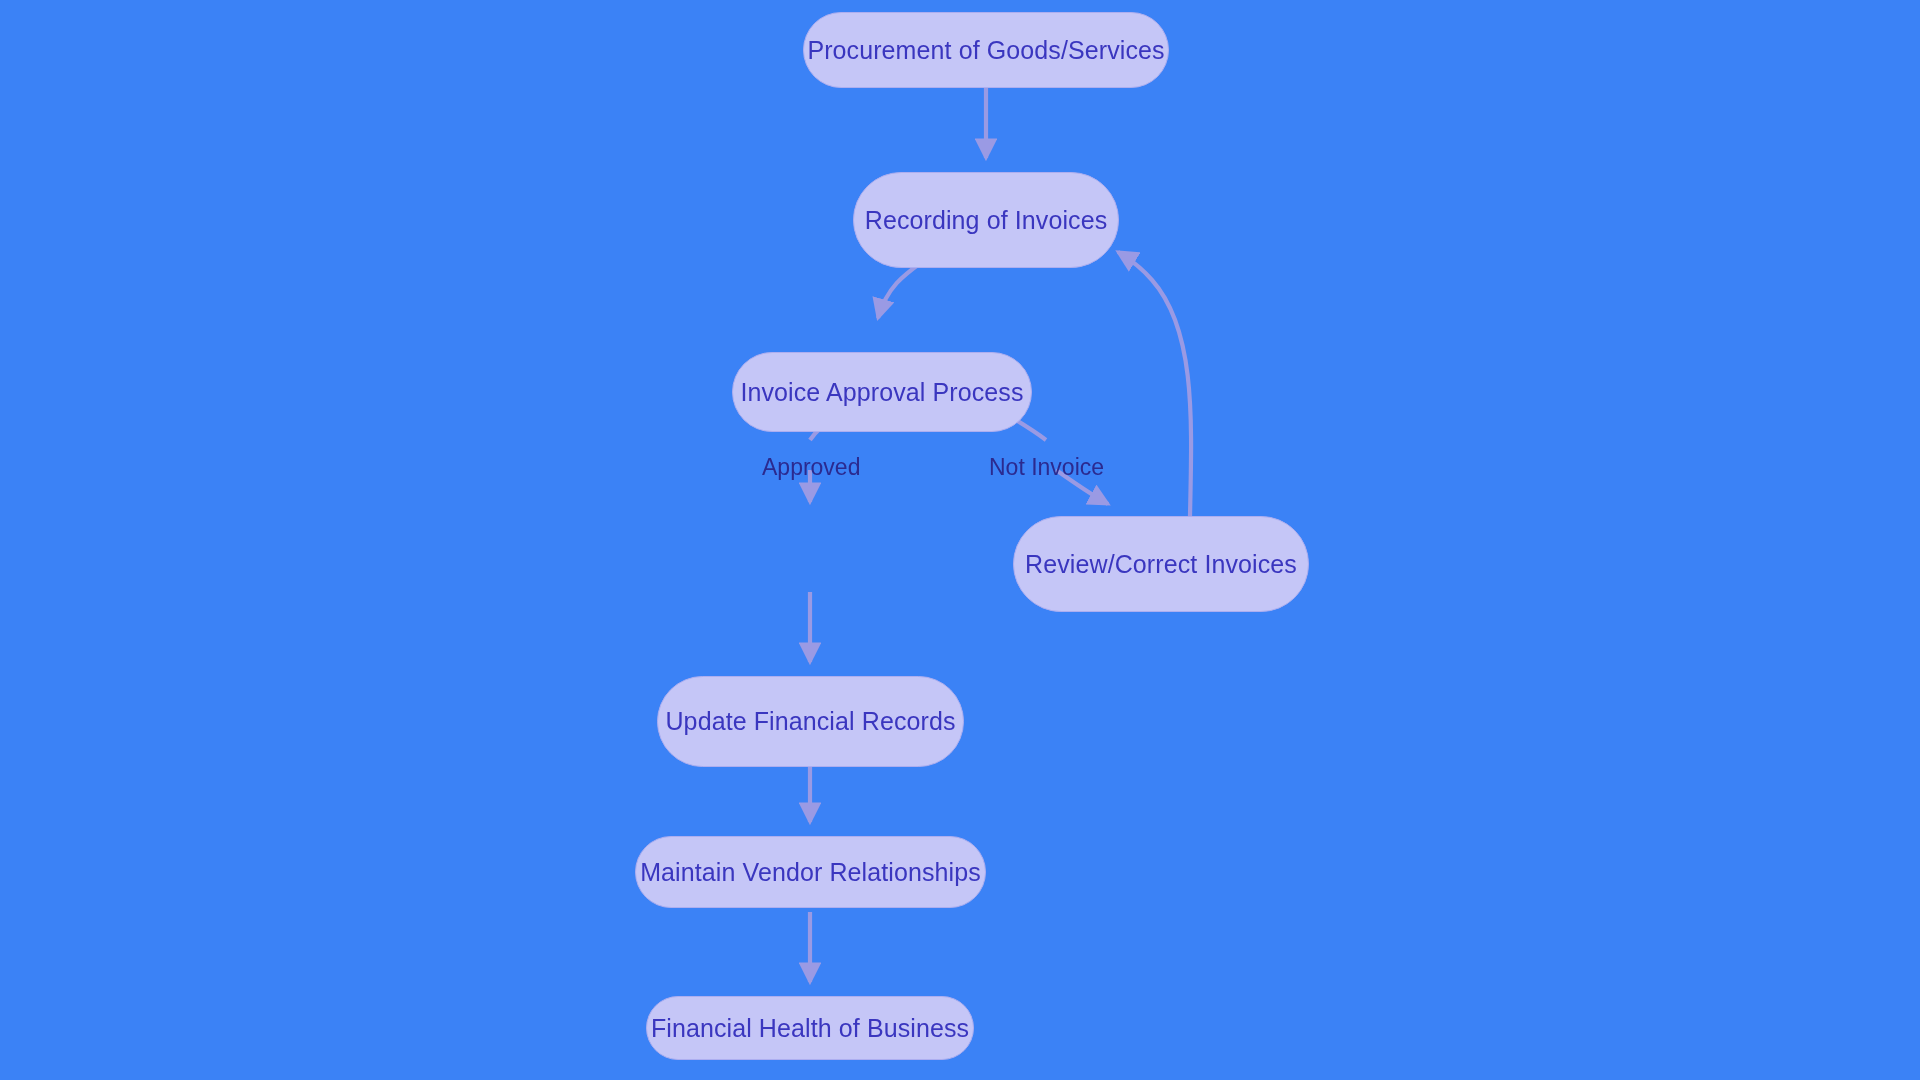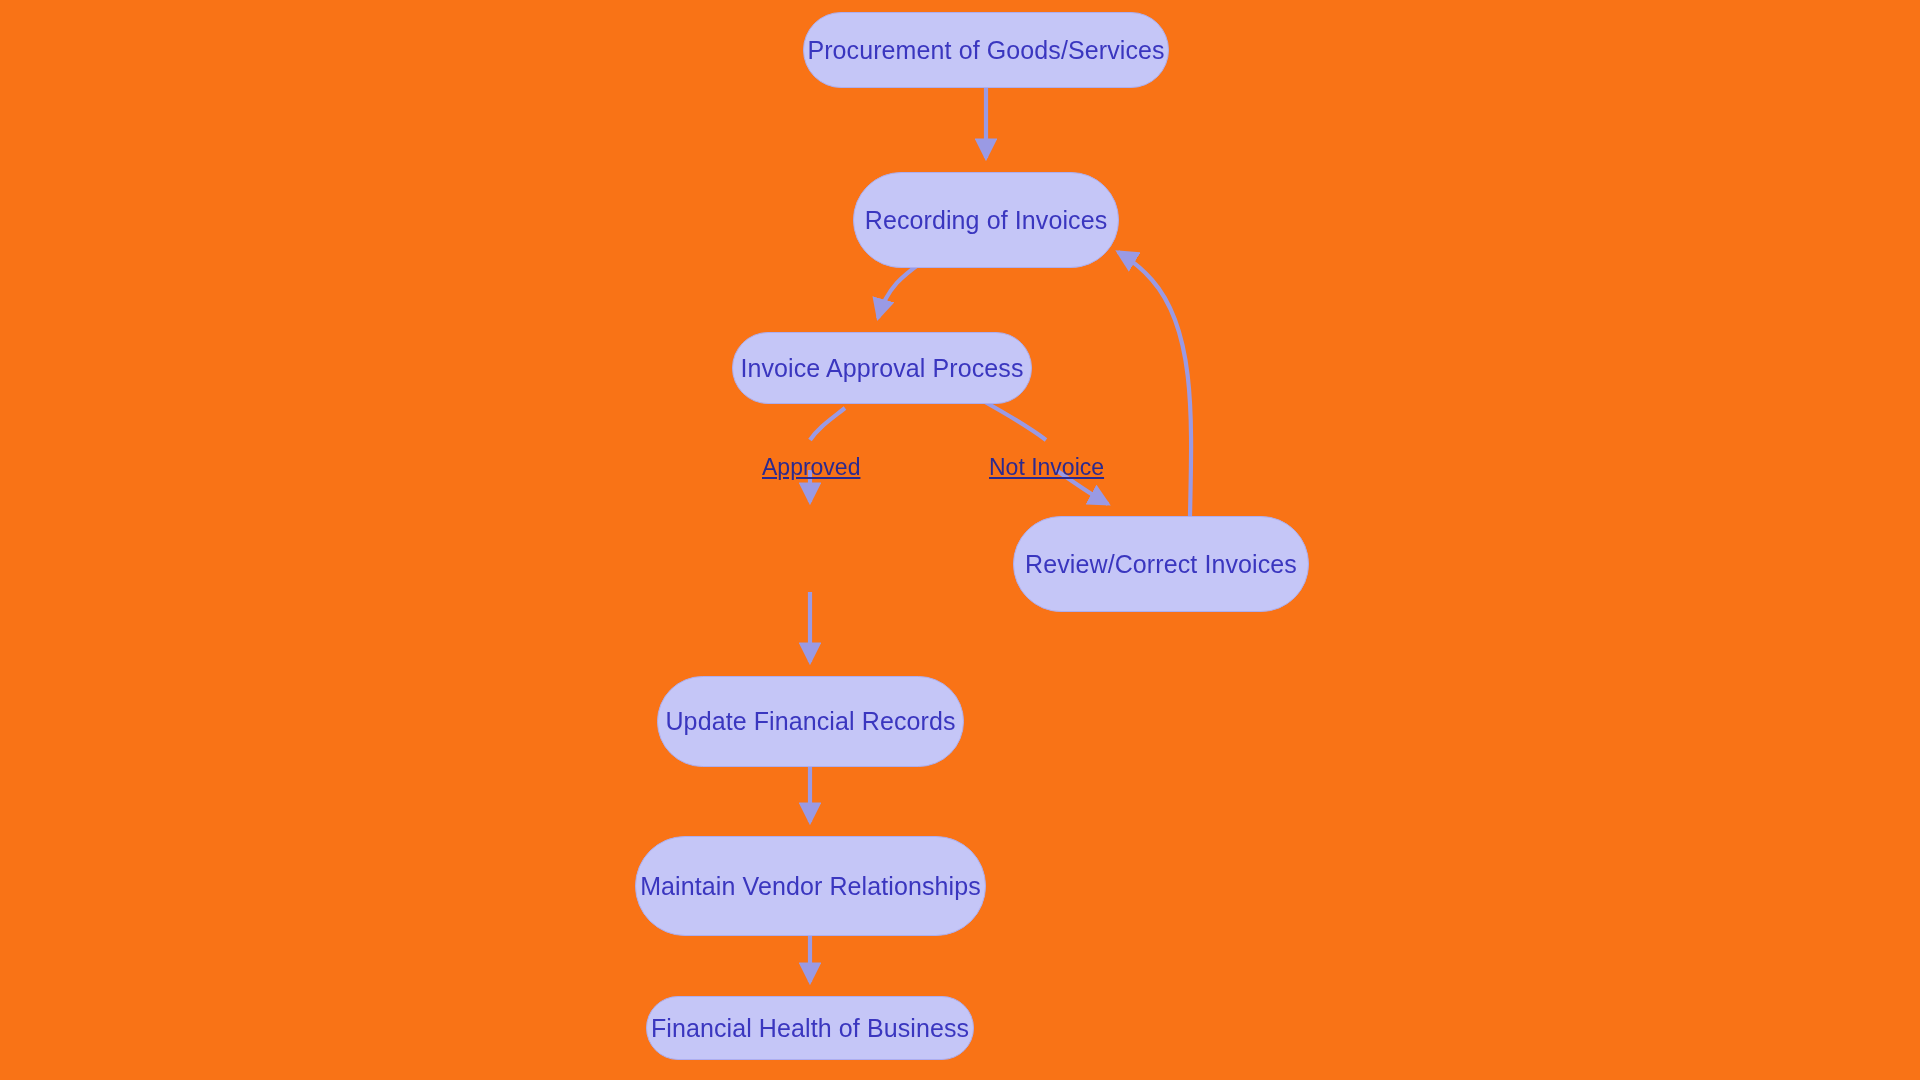--- a/index.html
+++ b/index.html
@@ -8,21 +8,21 @@
     background: #ffffff;
     width: 1920px;
     height: 1080px;
     overflow: hidden;
     font-family: "Liberation Sans", sans-serif;
   }
   #flow-root {
     position: relative;
     width: 1920px;
     height: 1080px;
-    background: #f97316;
+    background: #3b82f6;
     text-align: right;
   }
   #edge-layer {
     position: absolute;
     left: 0;
     top: 0;
     width: 1920px;
     height: 1080px;
   }
   .node {
@@ -43,21 +43,20 @@
     z-index: 2;
   }
   .edge-label {
     position: absolute;
     color: #2b2a8f;
     font-family: "Liberation Sans", sans-serif;
     font-size: 23px;
     white-space: nowrap;
     background: transparent;
     z-index: 3;
-    text-decoration: underline;
   }
 </style>
 </head>
 <body>
 
 <div id="flow-root">
 
   <svg id="edge-layer" viewBox="0 0 1920 1080" width="1920" height="1080" xmlns="http://www.w3.org/2000/svg">
     <defs>
       <marker id="arrowhead" viewBox="0 0 10 10" refX="8.6" refY="5" markerWidth="5.4" markerHeight="5.4" orient="auto-start-reverse">
@@ -85,34 +84,34 @@
   </svg>
 
   <div class="node" style="left:803px; top:12px; width:366px; height:76px;">
     <span>Procurement of Goods/Services</span>
   </div>
 
   <div class="node" style="left:853px; top:172px; width:266px; height:96px;">
     <span>Recording of Invoices</span>
   </div>
 
-  <div class="node" style="left:732px; top:332px; width:300px; height:72px;">
+  <div class="node" style="left:732px; top:352px; width:300px; height:80px;">
     <span>Invoice Approval Process</span>
   </div>
 
 
   <div class="node" style="left:1013px; top:516px; width:296px; height:96px;">
     <span>Review/Correct Invoices</span>
   </div>
 
   <div class="node" style="left:657px; top:676px; width:307px; height:91px;">
     <span>Update Financial Records</span>
   </div>
 
-  <div class="node" style="left:635px; top:836px; width:351px; height:100px;">
+  <div class="node" style="left:635px; top:836px; width:351px; height:72px;">
     <span>Maintain Vendor Relationships</span>
   </div>
 
   <div class="node" style="left:646px; top:996px; width:328px; height:64px;">
     <span>Financial Health of Business</span>
   </div>
 
   <div class="edge-label" style="left:762px; top:454px;">Approved</div>
 
   <div class="edge-label" style="left:989px; top:454px;">Not Invoice</div>

